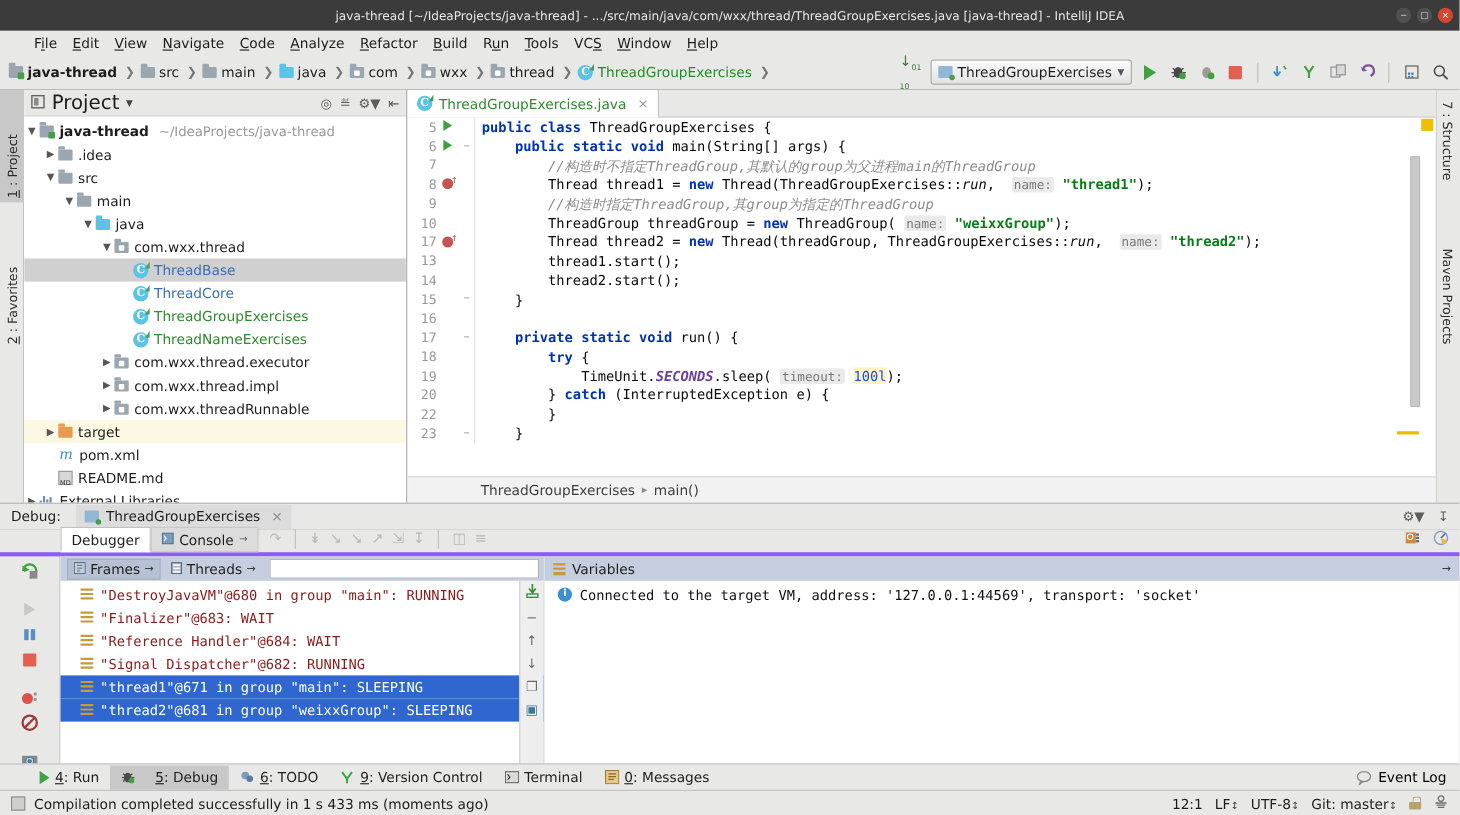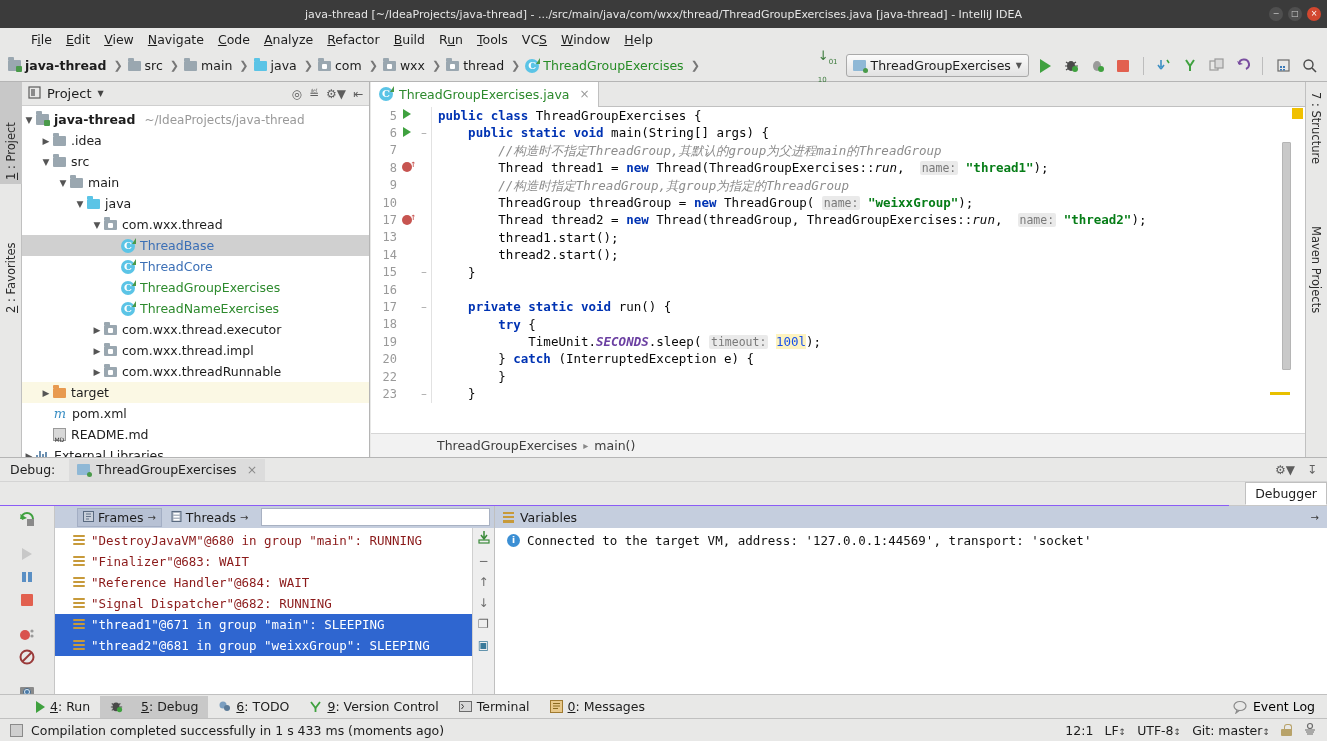--- a/index.html
+++ b/index.html
@@ -150,21 +150,21 @@
 
   
   .projpanel {
     position: absolute; left: 22px; top: 82px; width: 348px; height: 375px;
     background: #fff; border-right: 1px solid #b5b5b5;
   }
   .proj-header {
     height: 24px; background: #e8e8e7; border-bottom: 1px solid #cfcfcf;
     display: flex; align-items: center; padding: 0 6px; gap: 6px;
   }
-  .proj-header .ttl { font-size: 13px; color: #1d1d1d; }
+  .proj-header .ttl { font-size: 18px; color: #1d1d1d; }
   .proj-header .chev { font-size: 8px; color: #444; }
   .proj-hdr-icons { margin-left: auto; display: flex; align-items: center; gap: 7px; color: #5d5d5d; font-size: 12px; }
   .tree { padding-top: 3px; font-size: 12.5px; color: #1d1d1d; position: relative; background: #fff; height: 351px; overflow: hidden; }
   .tnode {
     display: flex; align-items: center; height: 21px; white-space: nowrap;
     padding-right: 4px;
   }
   .tnode.sel { background: #d0d0d0; }
   .tnode.hl { background: #fbf8e4; }
   .tw { width: 14px; text-align: center; color: #555; font-size: 9px; flex: none; }
@@ -261,21 +261,21 @@
   }
   .dbg-title .dlbl { margin-right: 8px; }
   .dbg-tabchip {
     display: flex; align-items: center; gap: 6px; background: #dcdcdc;
     padding: 2px 8px; height: 22px;
   }
   .dbg-title-right { margin-left: auto; display: flex; gap: 12px; padding-right: 10px; color: #5d5d5d; font-size: 12px; }
 
   .dbg-toolbar {
     height: 24px; display: flex; align-items: flex-end; padding-left: 55px;
-    border-bottom: 1px solid #8b5cf6; background: #e8e8e7; flex-direction: column;
+    border-bottom: 4px solid #8b5cf6; background: #e8e8e7;
   }
   .dbg-tab {
     font-size: 12.5px; padding: 3px 9px; color: #1d1d1d; height: 23px;
     display: flex; align-items: center; gap: 5px;
   }
   .dbg-tab.active { background: #fff; border: 1px solid #c0c0c0; border-bottom: 1px solid #fff; }
   .dbg-tab.plain { background: #dcdcdc; border: 1px solid #c8c8c8; }
   .dbg-tb-icons { display: flex; align-items: center; gap: 8px; padding: 0 10px 3px 10px; color: #b8b8b8; font-size: 13px; }
   .dbg-tb-right { margin-left: auto; display: flex; gap: 12px; padding: 0 10px 3px 0; }
 
@@ -287,21 +287,21 @@
   }
   .dtool { width: 22px; height: 20px; display: flex; align-items: center; justify-content: center; }
   .dsep { width: 26px; height: 1px; background: #c6c6c6; margin: 2px 0; }
 
   .framespane {
     position: absolute; left: 55px; top: 0; width: 440px; height: 189px;
     background: #fff; border-right: 1px solid #c0c0c0;
   }
   .pane-hdr {
     height: 22px; background: #c5cede; display: flex; align-items: center; gap: 4px;
-    padding-left: 22px; font-size: 12.5px; color: #1d1d1d;
+    padding-left: 6px; font-size: 12.5px; color: #1d1d1d;
   }
   .pane-chip {
     display: flex; align-items: center; gap: 4px; background: #b7c1d4;
     border: 1px solid #a3aec4; padding: 1px 5px; height: 19px;
   }
   .pane-chip.flat { background: transparent; border: none; }
   .pane-chip .arr { color: #3a3a3a; font-size: 10px; }
   .pane-input {
     flex: 1; height: 18px; background: #fff; border: 1px solid #a8b1c2; margin: 0 4px;
   }

